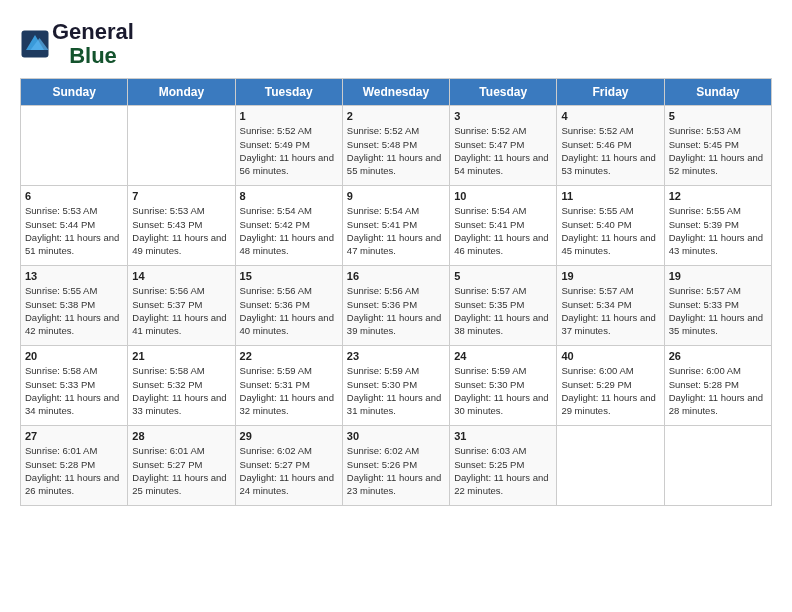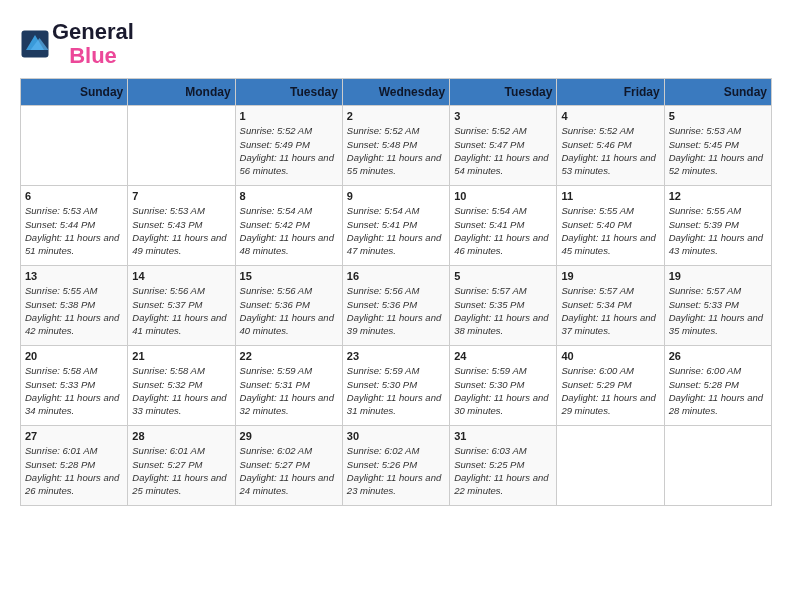--- a/index.html
+++ b/index.html
@@ -20,21 +20,21 @@
       display: flex;
       align-items: center;
     }
     .logo-text {
       font-size: 22px;
       font-weight: bold;
       color: #1a1a2e;
       line-height: 1.1;
       text-align: center;
     }
-    .logo-blue { color: #ec4899; }
+    .logo-blue { color: #14532d; }
     .logo-icon {
       width: 30px;
       height: 30px;
       margin-right: 2px;
     }
     .title-block {
       text-align: right;
     }
     .month-title {
       font-size: 36px;
@@ -46,25 +46,25 @@
       color: #333;
       margin-top: 2px;
     }
     table {
       width: 100%;
       border-collapse: collapse;
       table-layout: fixed;
     }
     thead tr th {
       background-color: #3a7abf;
-      color: #0f172a;
+      color: #ffffff;
       font-size: 12px;
       font-weight: bold;
       padding: 6px 4px;
-      text-align: right;
+      text-align: center;
       border: 1px solid #ccc;
     }
     tbody tr td {
       border: 1px solid #ccc;
       vertical-align: top;
       padding: 4px;
       font-size: 10px;
       color: #222;
       height: 80px;
       background: #fff;
@@ -74,21 +74,20 @@
     }
     .day-num {
       font-weight: bold;
       font-size: 11px;
       margin-bottom: 2px;
     }
     .day-detail {
       font-size: 9.5px;
       line-height: 1.4;
       color: #333;
-      font-style: italic;
     }
     .empty-cell { background: #fff !important; }
   </style>
 </head>
 <body>
 
 <div class="header">
   <div class="logo">
     <svg class="logo-icon" viewBox="0 0 40 40">
       <rect x="2" y="2" width="36" height="36" rx="4" fill="#1e3a5f"></rect>

